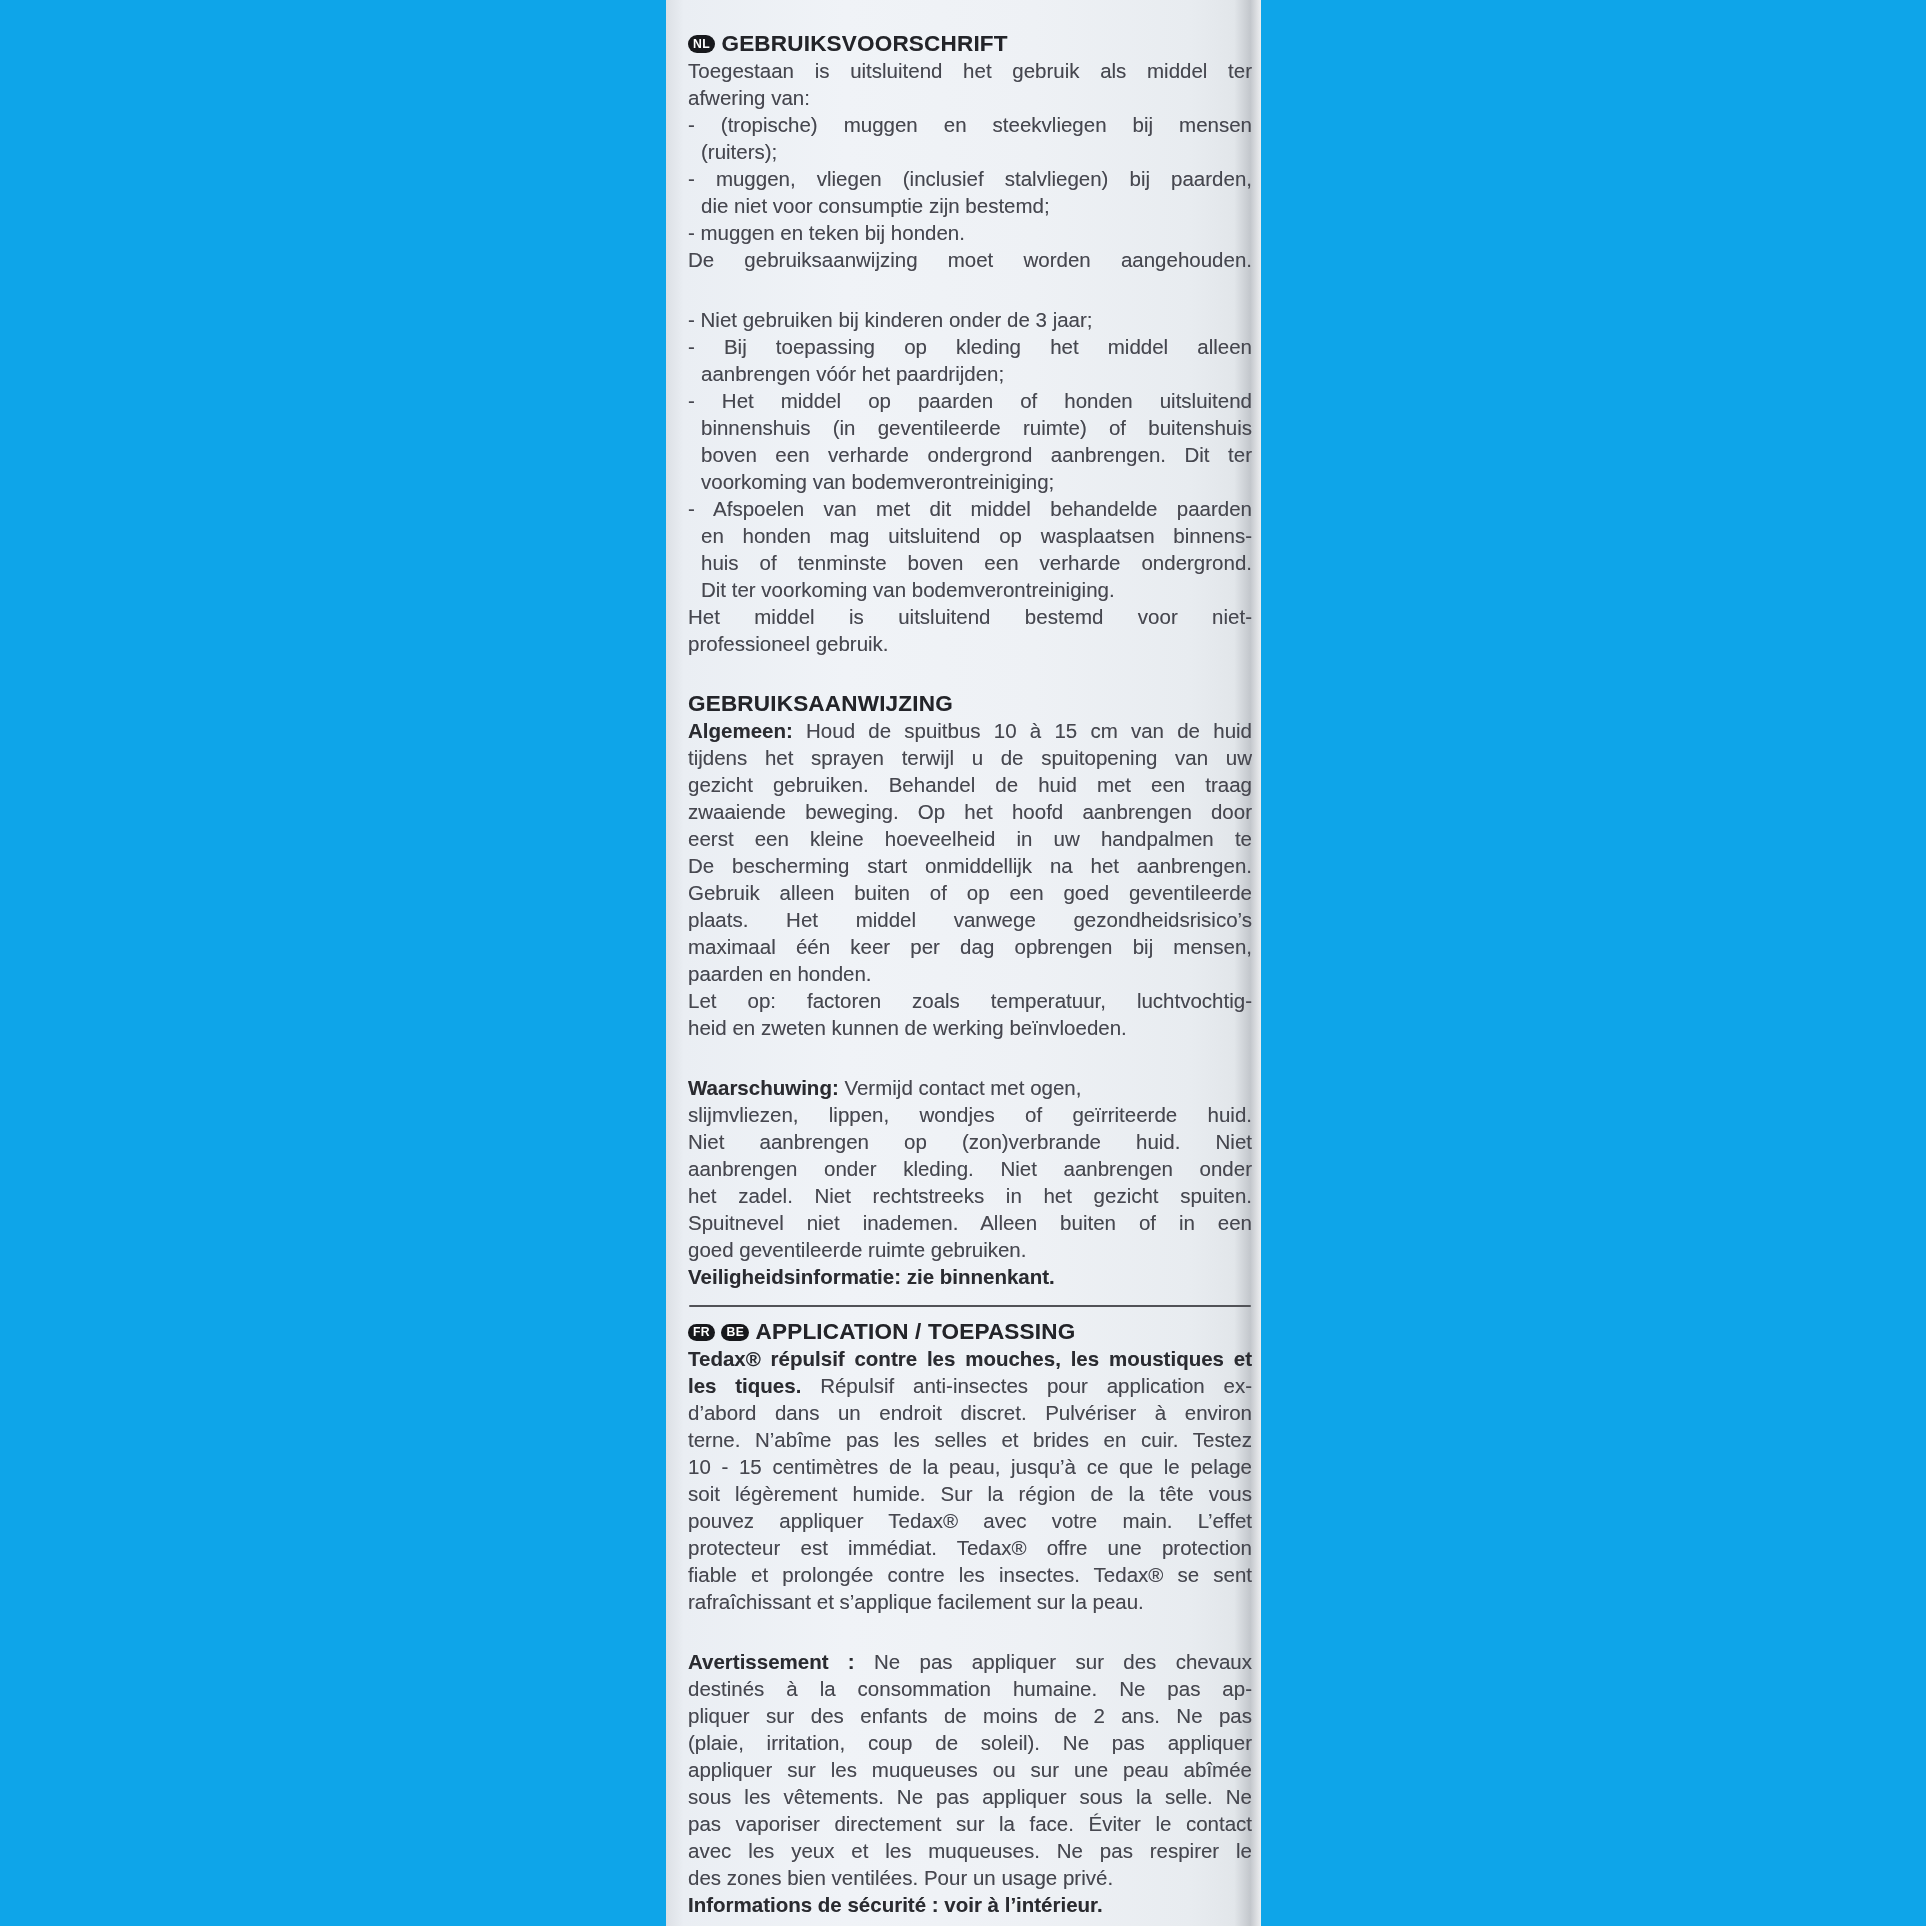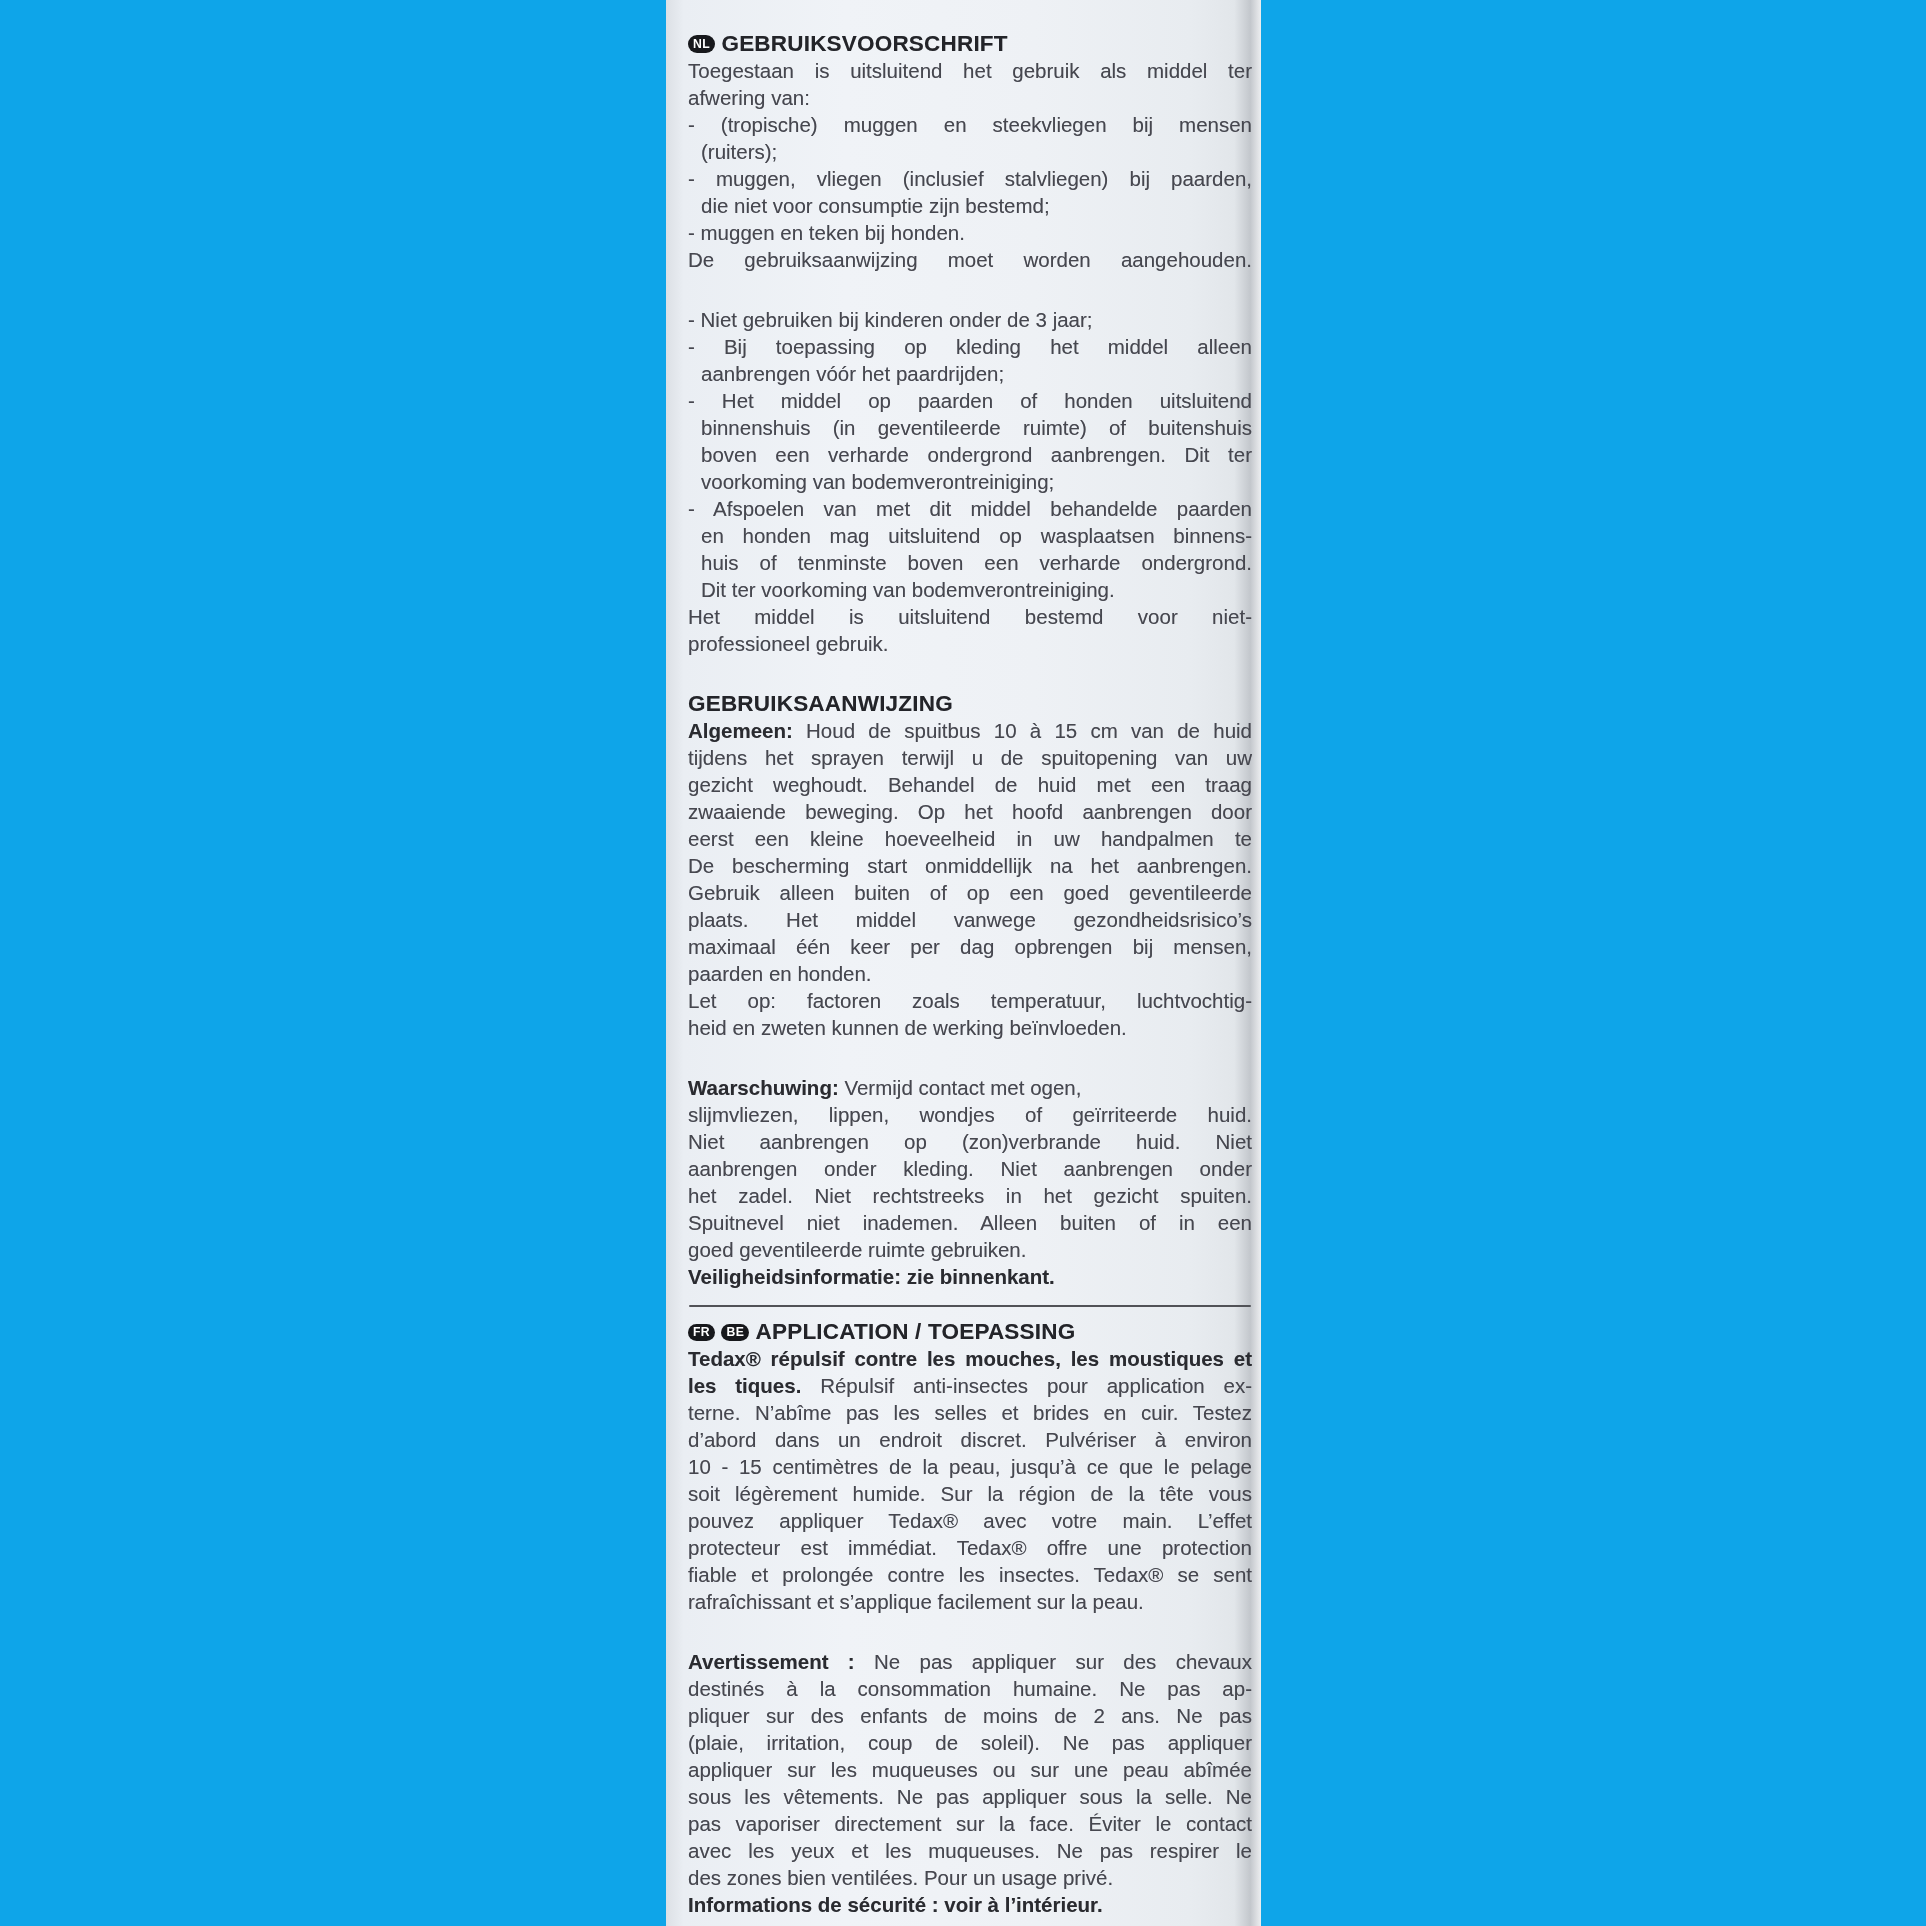--- a/index.html
+++ b/index.html
@@ -49,21 +49,21 @@
       <div class="ln ind">voorkoming van bodemverontreiniging;</div>
       <div class="ln j">- Afspoelen van met dit middel behandelde paarden</div>
       <div class="ln j ind">en honden mag uitsluitend op wasplaatsen binnens-</div>
       <div class="ln j ind">huis of tenminste boven een verharde ondergrond.</div>
       <div class="ln ind">Dit ter voorkoming van bodemverontreiniging.</div>
       <div class="ln j">Het middel is uitsluitend bestemd voor niet-</div>
       <div class="ln">professioneel gebruik.</div>
       <div class="ln hdr gap"><span>GEBRUIKSAANWIJZING</span></div>
       <div class="ln j"><span class="bp">Algemeen:</span><span> Houd de spuitbus 10 à 15 cm van de huid</span></div>
       <div class="ln j">tijdens het sprayen terwijl u de spuitopening van uw</div>
-      <div class="ln j">gezicht weghoudt. Behandel de huid met een traag</div>
+      <div class="ln j">gezicht gebruiken. Behandel de huid met een traag</div>
       <div class="ln j">zwaaiende beweging. Op het hoofd aanbrengen door</div>
       <div class="ln j">eerst een kleine hoeveelheid in uw handpalmen te</div>
       <div class="ln j">De bescherming start onmiddellijk na het aanbrengen.</div>
       <div class="ln j">Gebruik alleen buiten of op een goed geventileerde</div>
       <div class="ln j">plaats. Het middel vanwege gezondheidsrisico’s</div>
       <div class="ln j">maximaal één keer per dag opbrengen bij mensen,</div>
       <div class="ln">paarden en honden.</div>
       <div class="ln j">Let op: factoren zoals temperatuur, luchtvochtig-</div>
       <div class="ln">heid en zweten kunnen de werking beïnvloeden.</div>
       <div class="ln gap"><span class="bp">Waarschuwing:</span><span> Vermijd contact met ogen,</span></div>
@@ -71,22 +71,22 @@
       <div class="ln j">Niet aanbrengen op (zon)verbrande huid. Niet</div>
       <div class="ln j">aanbrengen onder kleding. Niet aanbrengen onder</div>
       <div class="ln j">het zadel. Niet rechtstreeks in het gezicht spuiten.</div>
       <div class="ln j">Spuitnevel niet inademen. Alleen buiten of in een</div>
       <div class="ln">goed geventileerde ruimte gebruiken.</div>
       <div class="ln b">Veiligheidsinformatie: zie binnenkant.</div>
       <div class="divider"></div>
       <div class="ln hdr"><span class="badge">FR</span><span class="badge">BE</span><span>APPLICATION / TOEPASSING</span></div>
       <div class="ln j b">Tedax® répulsif contre les mouches, les moustiques et</div>
       <div class="ln j"><span class="bp">les tiques.</span><span> Répulsif anti-insectes pour application ex-</span></div>
+      <div class="ln j">d’abord dans un endroit discret. Pulvériser à environ</div>
       <div class="ln j">terne. N’abîme pas les selles et brides en cuir. Testez</div>
-      <div class="ln j">d’abord dans un endroit discret. Pulvériser à environ</div>
       <div class="ln j">10 - 15 centimètres de la peau, jusqu’à ce que le pelage</div>
       <div class="ln j">soit légèrement humide. Sur la région de la tête vous</div>
       <div class="ln j">pouvez appliquer Tedax® avec votre main. L’effet</div>
       <div class="ln j">protecteur est immédiat. Tedax® offre une protection</div>
       <div class="ln j">fiable et prolongée contre les insectes. Tedax® se sent</div>
       <div class="ln">rafraîchissant et s’applique facilement sur la peau.</div>
       <div class="ln j gap"><span class="bp">Avertissement :</span><span> Ne pas appliquer sur des chevaux</span></div>
       <div class="ln j">destinés à la consommation humaine. Ne pas ap-</div>
       <div class="ln j">pliquer sur des enfants de moins de 2 ans. Ne pas</div>
       <div class="ln j">(plaie, irritation, coup de soleil). Ne pas appliquer</div>

